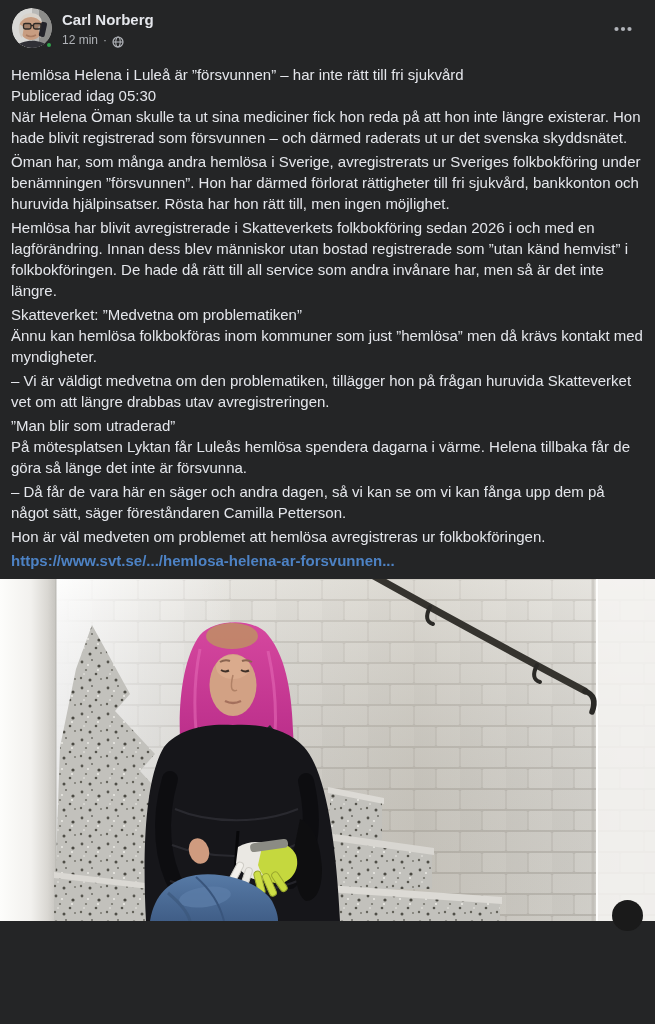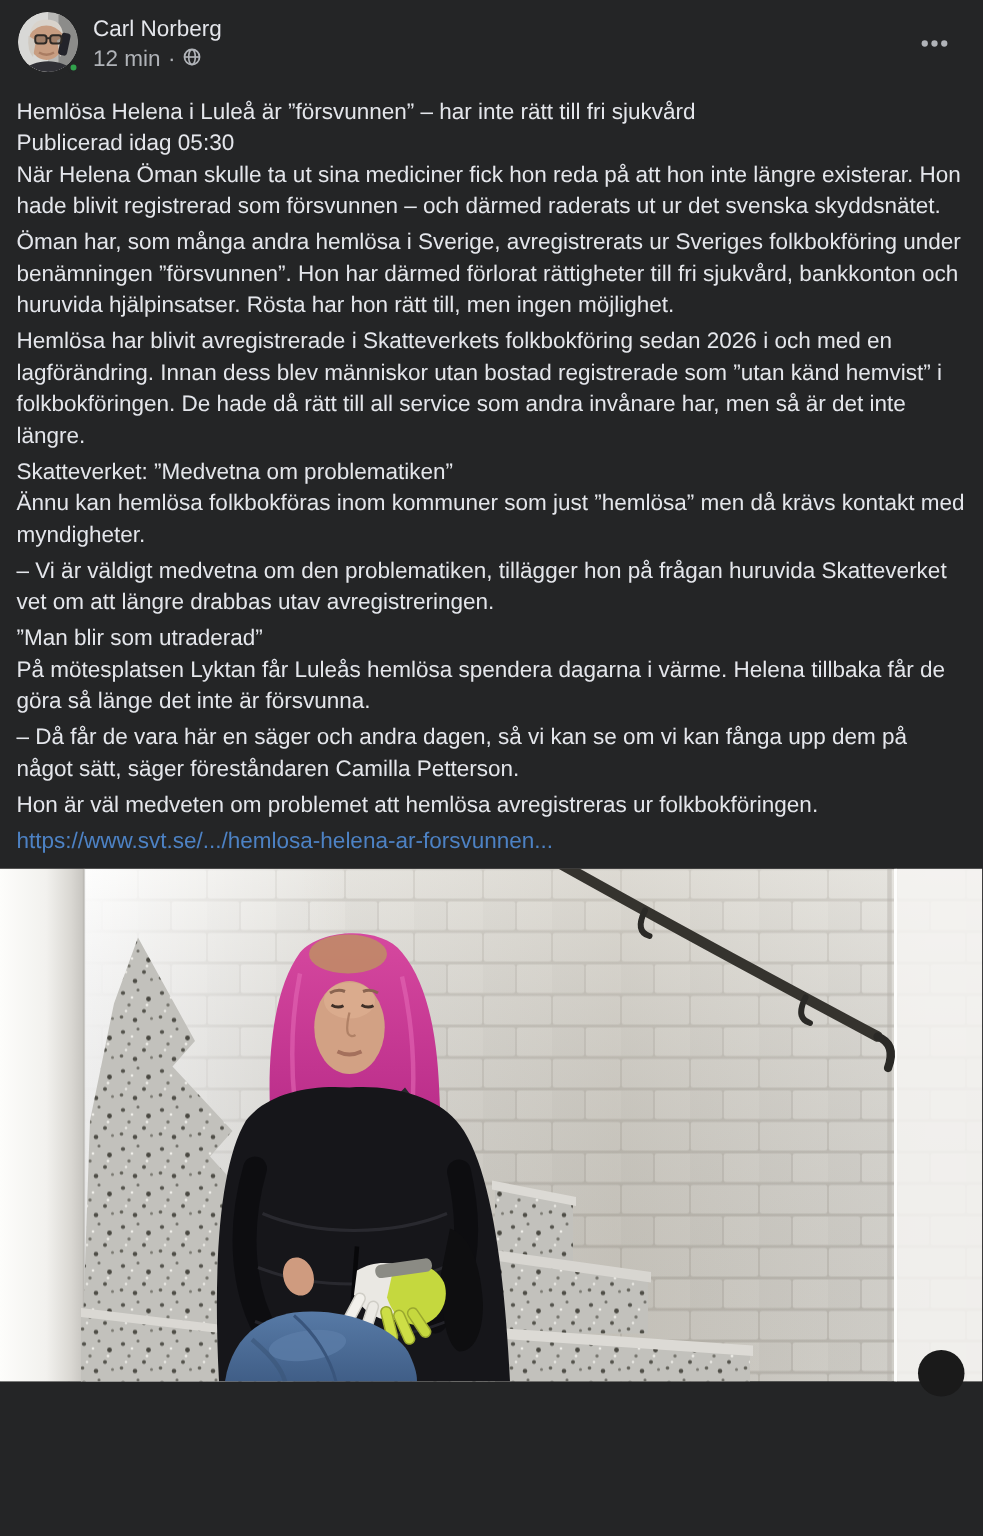--- a/index.html
+++ b/index.html
@@ -16,29 +16,29 @@
   }
   .header{display:flex;align-items:flex-start;padding:8px 14px 0 12px}
   .avatar-wrap{position:relative;width:40px;height:40px;flex:0 0 auto;cursor:pointer}
   .avatar-wrap svg{display:block;border-radius:50%}
   .online-dot{
     position:absolute;right:-1px;bottom:-1px;width:8px;height:8px;
     background:var(--online-green,#31a24c);
     border:2.5px solid var(--card-bg,#242526);border-radius:50%;
   }
   .header-text{margin-left:10px;flex:1;min-width:0}
-  .author{color:var(--text-primary);font-size:15px;font-weight:400;line-height:19px;margin-top:2px;cursor:pointer}
-  .meta{display:flex;align-items:flex-start;gap:4px;color:var(--text-secondary);font-size:15px;line-height:16px;margin-top:3px}
+  .author{color:var(--text-primary);font-size:15px;font-weight:700;line-height:19px;margin-top:2px;cursor:pointer}
+  .meta{display:flex;align-items:flex-end;gap:4px;color:var(--text-secondary);font-size:12px;line-height:16px;margin-top:3px}
   .meta .sep{margin:0 1px}
   .more-btn{background:none;border:none;padding:8px;margin:4px 0 0 0;cursor:pointer;border-radius:50%}
   .message{padding:4px 11px 0;color:var(--text-primary);font-size:15px;line-height:21px}
   .message p{margin:3px 0 0;white-space:pre-line}
   .message p:first-child{margin-top:12px}
   .link-row{margin:3px 0 0}
-  .article-link{color:var(--link-blue,#4d82c4);font-weight:400;text-decoration:none;cursor:pointer}
+  .article-link{color:var(--link-blue,#4d82c4);font-weight:700;text-decoration:none;cursor:pointer}
   .photo{position:relative;flex:1;min-height:0;margin-top:8px;overflow:hidden;cursor:pointer}
   .photo > svg{display:block}
   .info-btn{
     position:absolute;left:612px;top:321px;width:31px;height:31px;border-radius:50%;
     background:#1a1a1a;color:#fff;border:none;cursor:pointer;
     font:italic 700 16px "Liberation Serif","DejaVu Serif",serif;
     display:flex;align-items:center;justify-content:center;padding-bottom:4px;
   }
 </style>
 </head>

